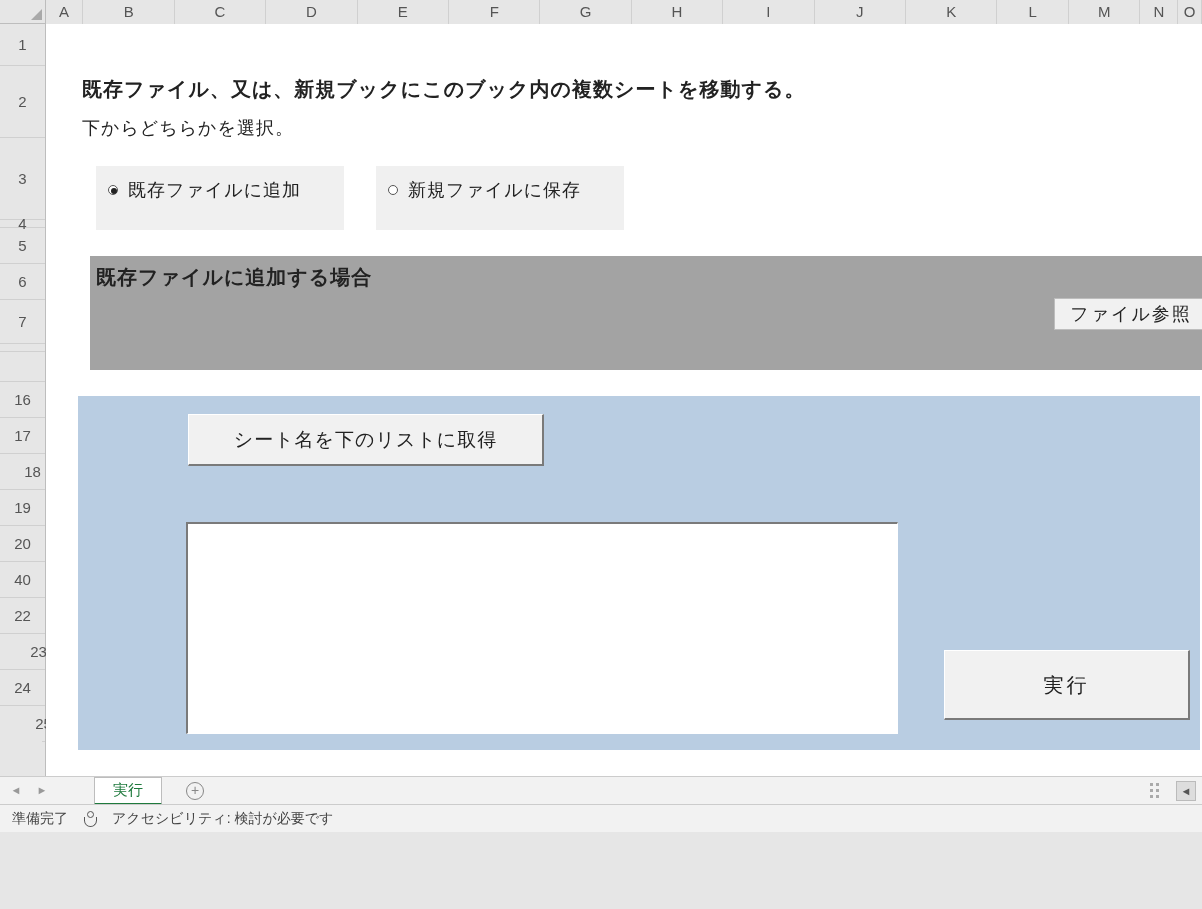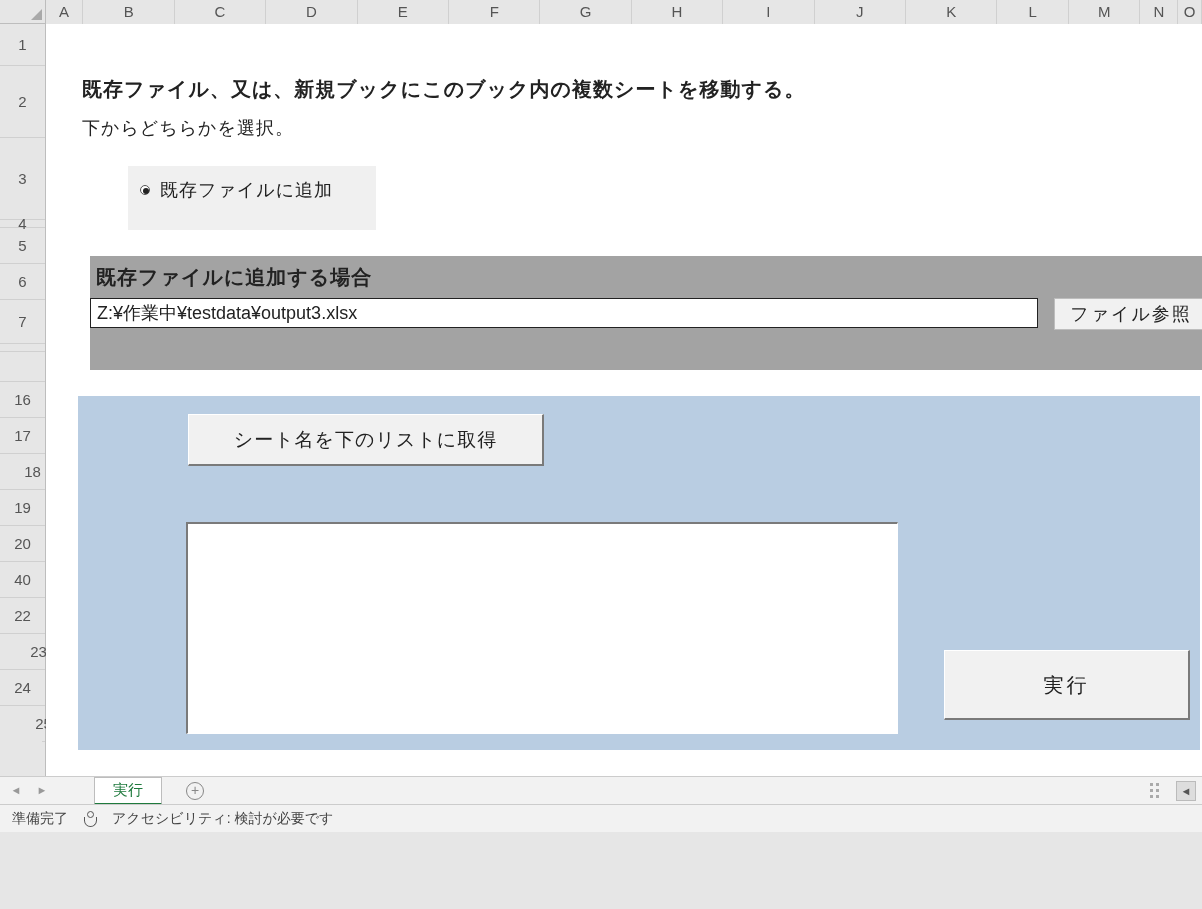--- a/index.html
+++ b/index.html
@@ -93,21 +93,20 @@
   .radio-box {
     position: absolute;
     top: 142px;
     height: 64px;
     background: #f0f0f0;
     display: flex;
     align-items: center;
     padding: 0 16px 16px 12px;
     font-size: 18px;
     letter-spacing: 1px;
-    margin-left: 32px;
   }
   .radio-box .dot {
     width: 10px; height: 10px;
     border: 1px solid #555;
     border-radius: 50%;
     margin-right: 10px;
     position: relative;
     background: #fff;
   }
   .radio-box .dot.checked::after {
@@ -361,24 +360,27 @@
 
   <div class="sheet">
 
     <div class="title-text">既存ファイル、又は、新規ブックにこのブック内の複数シートを移動する。</div>
     <div class="sub-text">下からどちらかを選択。</div>
 
     <div id="rb-existing" class="radio-box">
       <span class="dot checked"></span>
       <span>既存ファイルに追加</span>
     </div>
+    <div id="rb-new" class="radio-box">
+      <span class="dot"></span>
+      <span>新規ファイルに保存</span>
+    </div>
 
     <div class="peach">
       <div class="hdr">既存ファイルに追加する場合</div>
-      <div class="path-cell">Z:¥作業中¥testdata¥output3.xlsx</div>
       <div class="browse-btn">ファイル参照</div>
     </div>
 
     <div class="blue">
       <div class="get-btn">シート名を下のリストに取得</div>
       <div class="listbox"></div>
       <div class="run-btn">実行</div>
     </div>
 
   </div>

